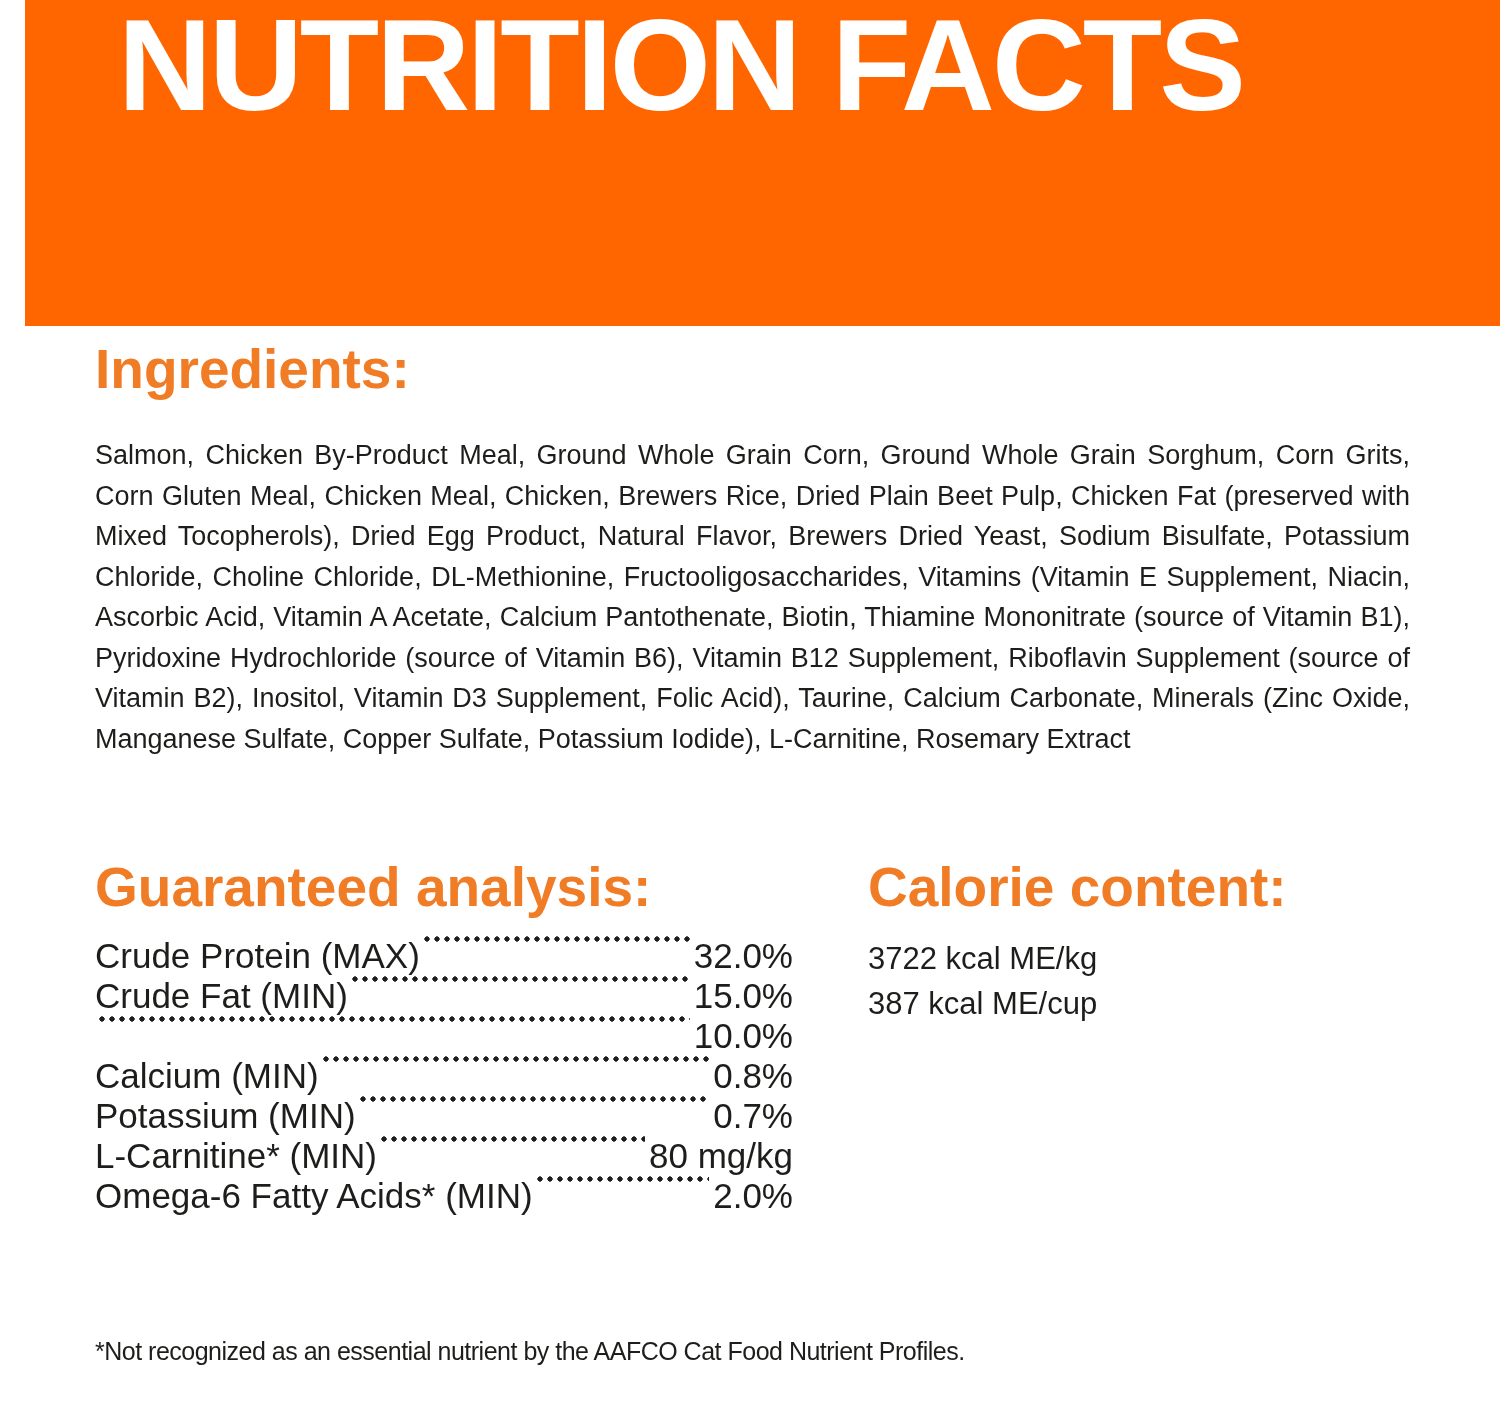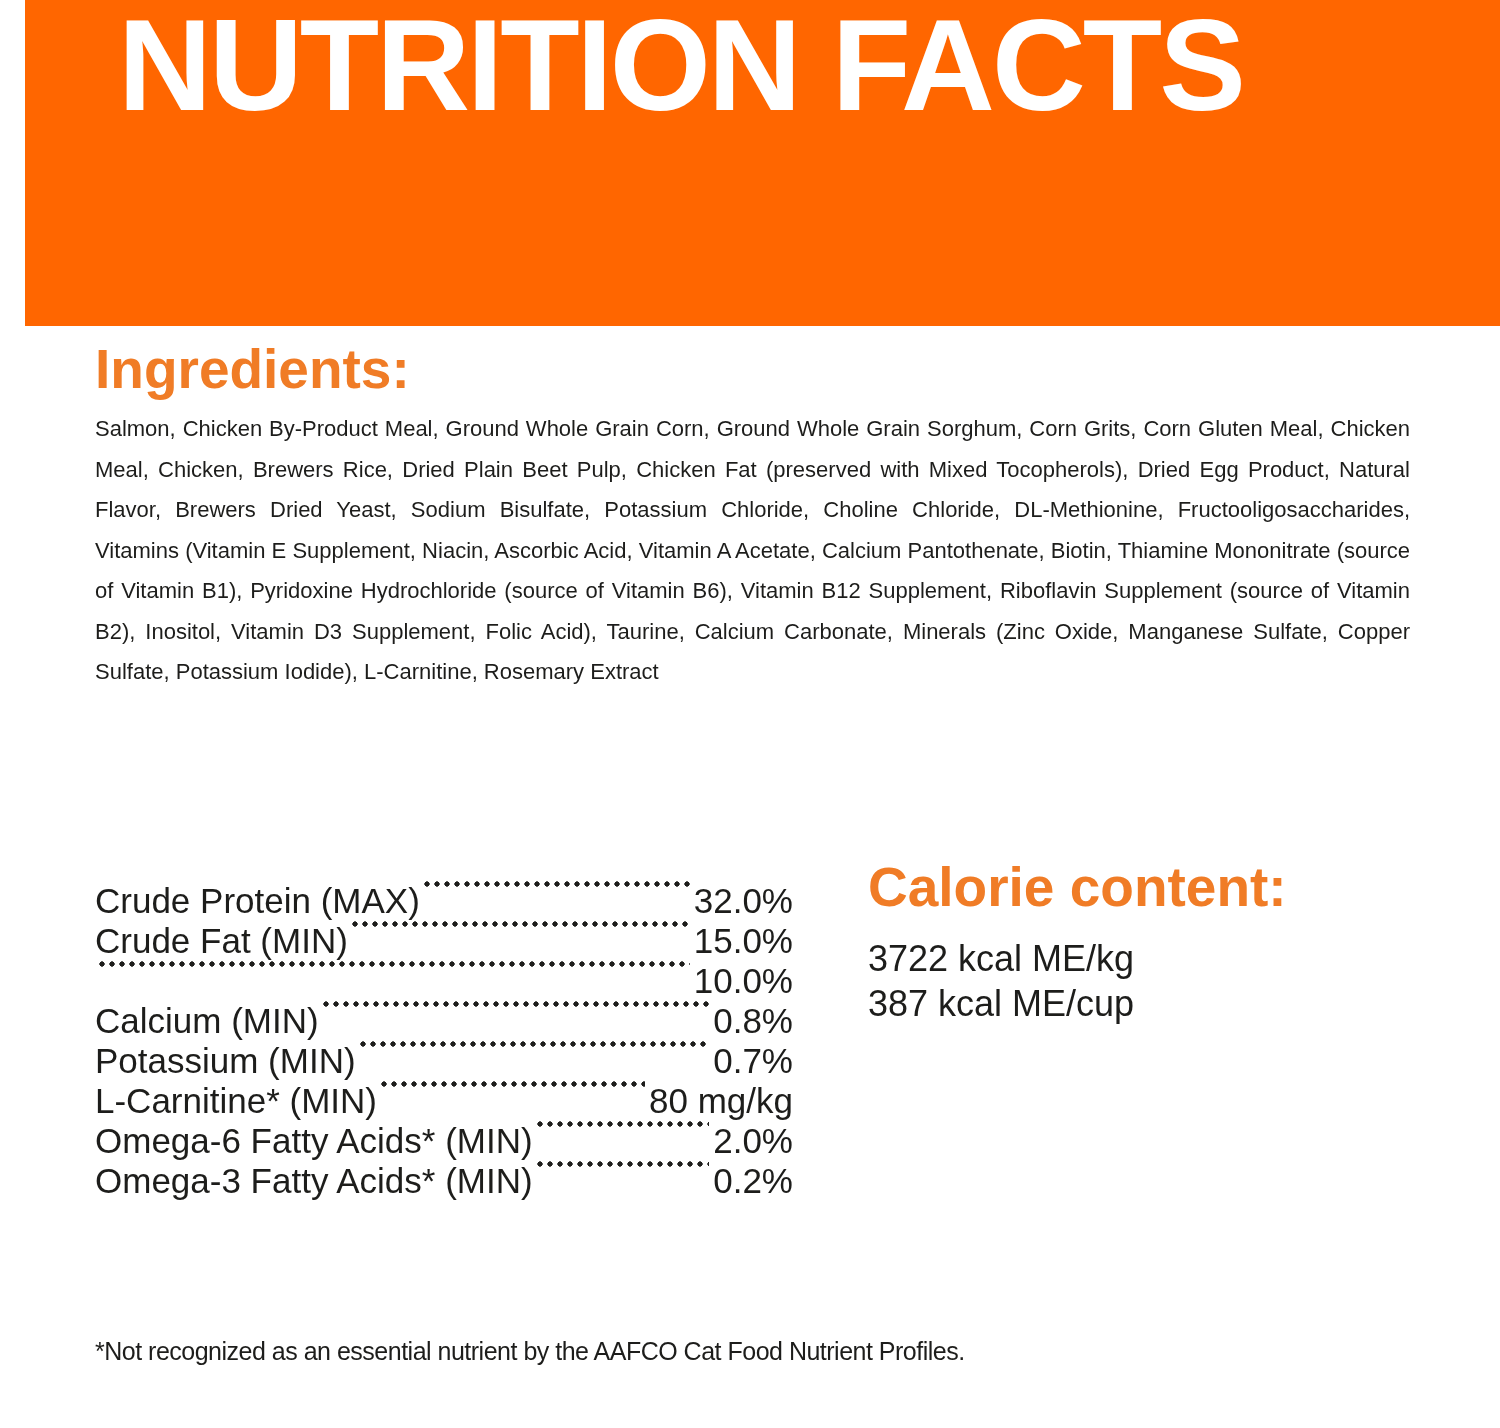--- a/index.html
+++ b/index.html
@@ -45,22 +45,22 @@
   }
 
   
   .ingredients-section {
     position: absolute;
     left: 95px;
     top: 342px;
     width: 1315px;
   }
   .ingredients-text {
-    margin: 12px 0 0 0;
-    font-size: 22px;
+    margin: 38px 0 0 0;
+    font-size: 27px;
     line-height: 40.5px;
     text-align: justify;
     text-justify: inter-word;
     color: #1d1d1b;
   }
 
   
   .analysis-section {
     position: absolute;
     left: 95px;
@@ -90,21 +90,21 @@
 
   
   .calorie-section {
     position: absolute;
     left: 868px;
     top: 860px;
     width: 560px;
   }
   .cal-lines { margin-top: 21px; }
   .cal-line {
-    font-size: 36px;
+    font-size: 31px;
     line-height: 45px;
     white-space: nowrap;
   }
 
   
   .footnote {
     position: absolute;
     left: 95px;
     top: 1336px;
     margin: 0;
@@ -123,20 +123,21 @@
   <header class="band">
     <h1>NUTRITION FACTS</h1>
   </header>
 
   <section class="ingredients-section">
     <h2 class="section-heading">Ingredients:</h2>
     <p class="ingredients-text">Salmon, Chicken By-Product Meal, Ground Whole Grain Corn, Ground Whole Grain Sorghum, Corn Grits, Corn Gluten Meal, Chicken Meal, Chicken, Brewers Rice, Dried Plain Beet Pulp, Chicken Fat (preserved with Mixed Tocopherols), Dried Egg Product, Natural Flavor, Brewers Dried Yeast, Sodium Bisulfate, Potassium Chloride, Choline Chloride, DL-Methionine, Fructooligosaccharides, Vitamins (Vitamin E Supplement, Niacin, Ascorbic Acid, Vitamin A Acetate, Calcium Pantothenate, Biotin, Thiamine Mononitrate (source of Vitamin B1), Pyridoxine Hydrochloride (source of Vitamin B6), Vitamin B12 Supplement, Riboflavin Supplement (source of Vitamin B2), Inositol, Vitamin D3 Supplement, Folic Acid), Taurine, Calcium Carbonate, Minerals (Zinc Oxide, Manganese Sulfate, Copper Sulfate, Potassium Iodide), L-Carnitine, Rosemary Extract</p>
   </section>
 
   <section class="analysis-section">
+    <h2 class="section-heading">Guaranteed analysis:</h2>
     <div class="ga-list">
   <div class="ga-row">
     <span class="ga-label">Crude Protein (MAX)</span>
     <span class="ga-dots"></span>
     <span class="ga-value">32.0%</span>
   </div>
 
   <div class="ga-row">
     <span class="ga-label">Crude Fat (MIN)</span>
     <span class="ga-dots"></span>
@@ -167,25 +168,20 @@
     <span class="ga-dots"></span>
     <span class="ga-value">80 mg/kg</span>
   </div>
 
   <div class="ga-row">
     <span class="ga-label">Omega-6 Fatty Acids* (MIN)</span>
     <span class="ga-dots"></span>
     <span class="ga-value">2.0%</span>
   </div>
 
-  <div class="ga-row">
-    <span class="ga-label">Omega-3 Fatty Acids* (MIN)</span>
-    <span class="ga-dots"></span>
-    <span class="ga-value">0.2%</span>
-  </div>
 </div>
   </section>
 
   <section class="calorie-section">
     <h2 class="section-heading">Calorie content:</h2>
     <div class="cal-lines">
   <div class="cal-line">3722 kcal ME/kg</div>
 
   <div class="cal-line">387 kcal ME/cup</div>
 </div>

